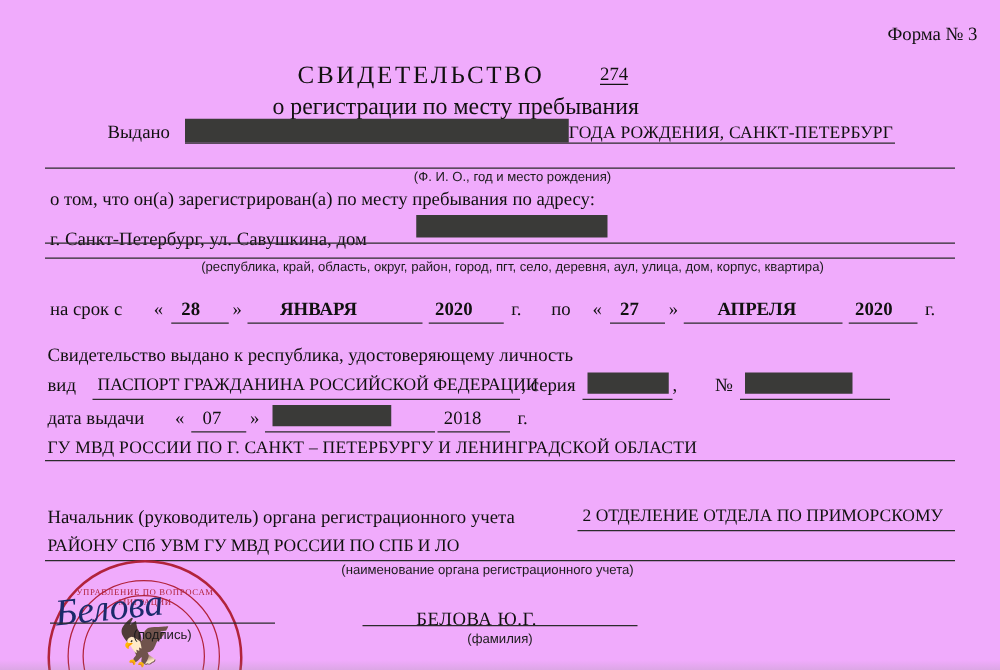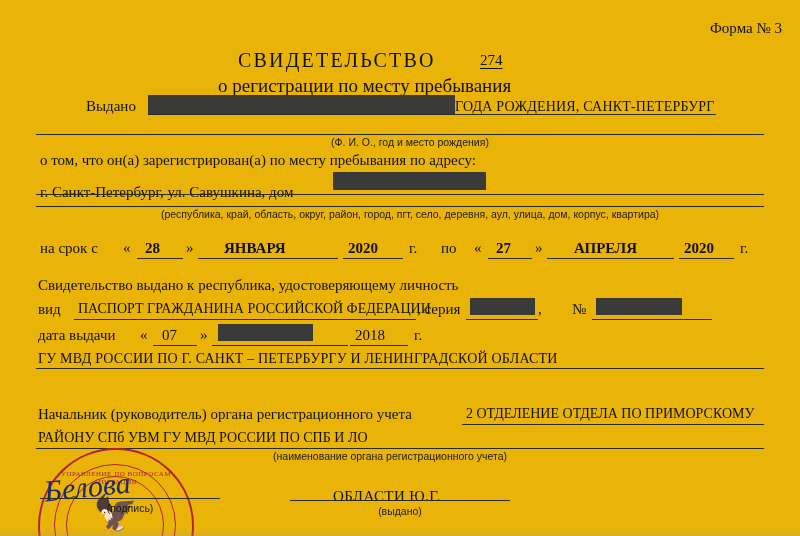--- a/index.html
+++ b/index.html
@@ -14,21 +14,21 @@
     font-family: "Liberation Serif", serif;
     color: #10100f;
     overflow: hidden;
   }
 
   .page {
     position: absolute;
     left: 0; top: 0;
     width: 800px;
     height: 536px;
-    background: #eab308;
+    background: #f0abfc;
   }
   .line {
     position: absolute;
     border-bottom: 1px solid #2b2b2b;
   }
   .redact {
     position: absolute;
     background: #3a3a38;
   }
   .caption {
@@ -296,18 +296,18 @@
     <div class="inner-ring2"></div>
     <div class="stamp-text-top">УПРАВЛЕНИЕ ПО ВОПРОСАМ МИГРАЦИИ</div>
     <div class="stamp-eagle">🦅</div>
 
   </div>
 
   <div class="signature">Белова</div>
   <div class="line" style="left:40px; top:498px; width:180px;"></div>
   <div class="caption" id="sign-caption">(подпись)</div>
 
-  <div class="txt" id="surname">ОБЛАСТИ Ю.Г.</div>
+  <div class="txt" id="surname">БЕЛОВА Ю.Г.</div>
   <div class="line" style="left:290px; top:500px; width:220px;"></div>
-  <div class="caption" id="surname-caption">(выдано)</div>
+  <div class="caption" id="surname-caption">(фамилия)</div>
 
   <div class="edge-bottom"></div>
 </div>
 
 </body></html>

